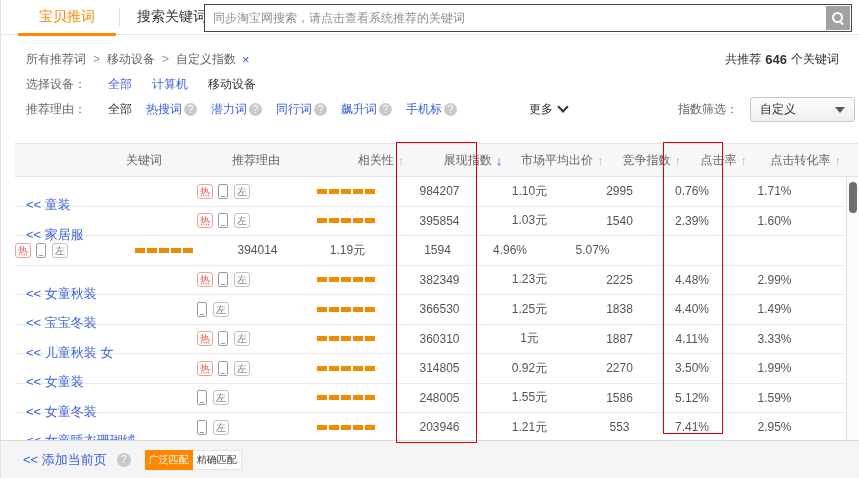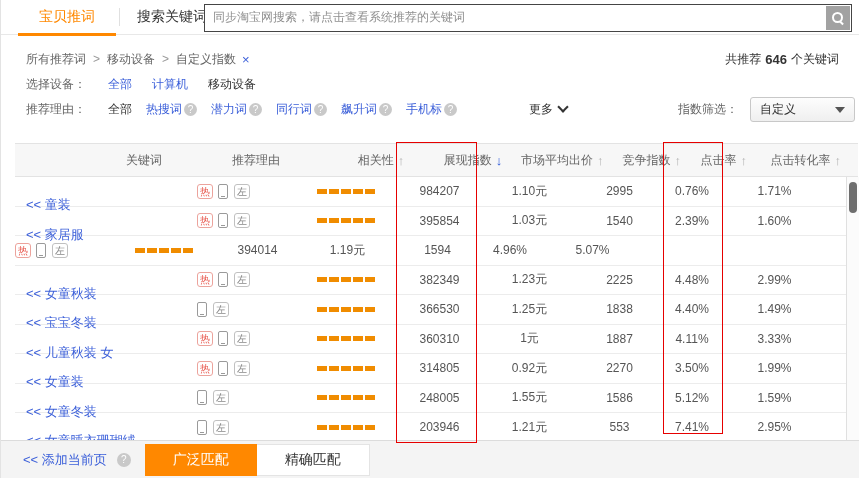--- a/index.html
+++ b/index.html
@@ -9,21 +9,21 @@
 
   
   .topbar{position:absolute;left:0;top:0;width:100%;height:34px;border-bottom:1px solid #e8e8e8;background:#fff;}
   .tab{position:absolute;top:0;height:33px;line-height:33px;font-size:14px;text-align:center;cursor:pointer;}
   .tab-active{left:17px;width:98px;color:#ff8800;}
   .tab-underline{position:absolute;left:17px;bottom:-2px;width:98px;height:3px;background:#ff8800;}
   .tab-sep{position:absolute;left:118px;top:8px;width:1px;height:18px;background:#e0e0e0;}
   .tab-plain{left:126px;width:90px;color:#333;}
   .searchbox{position:absolute;left:203px;top:4px;width:648px;height:28px;border:1px solid #454545;box-sizing:border-box;background:#fff;}
   .searchbox input{position:absolute;left:0;top:0;width:614px;height:26px;border:0;outline:none;padding:0 8px;
-                   font-family:Liberation Mono, monospace;font-size:12px;color:#333;background:transparent;box-sizing:border-box;}
+                   font-family:Liberation Sans, sans-serif;font-size:12px;color:#333;background:transparent;box-sizing:border-box;}
   .searchbox input::placeholder{color:#8f8f8f;}
   .search-btn{position:absolute;right:1px;top:1px;width:24px;height:24px;background:#a2a2a2;border:0;cursor:pointer;
               display:flex;align-items:center;justify-content:center;}
   .search-glyph{position:relative;display:inline-block;width:13px;height:13px;}
   .search-glyph::before{content:"";position:absolute;left:0;top:0;width:7px;height:7px;border:2px solid #fff;border-radius:50%;}
   .search-glyph::after{content:"";position:absolute;left:9px;top:9px;width:4px;height:2px;background:#fff;transform:rotate(45deg);transform-origin:0 0;}
 
   
   .crumb-row{position:absolute;left:25px;top:50px;height:18px;display:flex;align-items:center;color:#666;}
   .crumb-item{color:#666;margin:0 4px;cursor:pointer;}
@@ -92,22 +92,22 @@
   
   .anno{position:absolute;border:1px solid #e60000;z-index:40;pointer-events:none;}
   .anno-1{left:395px;top:142px;width:79px;height:299px;}
   .anno-2{left:662px;top:142px;width:58px;height:290px;}
 
   
   .footer{position:absolute;left:0;top:440px;width:100%;height:38px;background:#f4f4f4;border-top:1px solid #dcdcdc;
           box-sizing:border-box;display:flex;align-items:center;padding-left:22px;z-index:30;}
   .add-link{color:#3b5fd9;font-size:13px;cursor:pointer;}
   .footer .help-icon{margin-left:10px;margin-right:14px;width:14px;height:14px;line-height:14px;}
-  .btn{height:32px;box-sizing:border-box;display:inline-flex;align-items:center;justify-content:center;
-       font-size:14px;cursor:pointer;padding:0 28px;}
+  .btn{height:20px;box-sizing:border-box;display:inline-flex;align-items:center;justify-content:center;
+       font-size:10px;cursor:pointer;padding:0 4px;}
   .btn-broad{background:#ff8800;color:#fff;border:0;}
   .btn-exact{background:#fff;color:#333;border:1px solid #e4e4e4;border-left:0;}
 </style>
 </head>
 <body>
 
 <div class="page">
 
   <div class="topbar">
     <div class="tab tab-active">宝贝推词</div>

